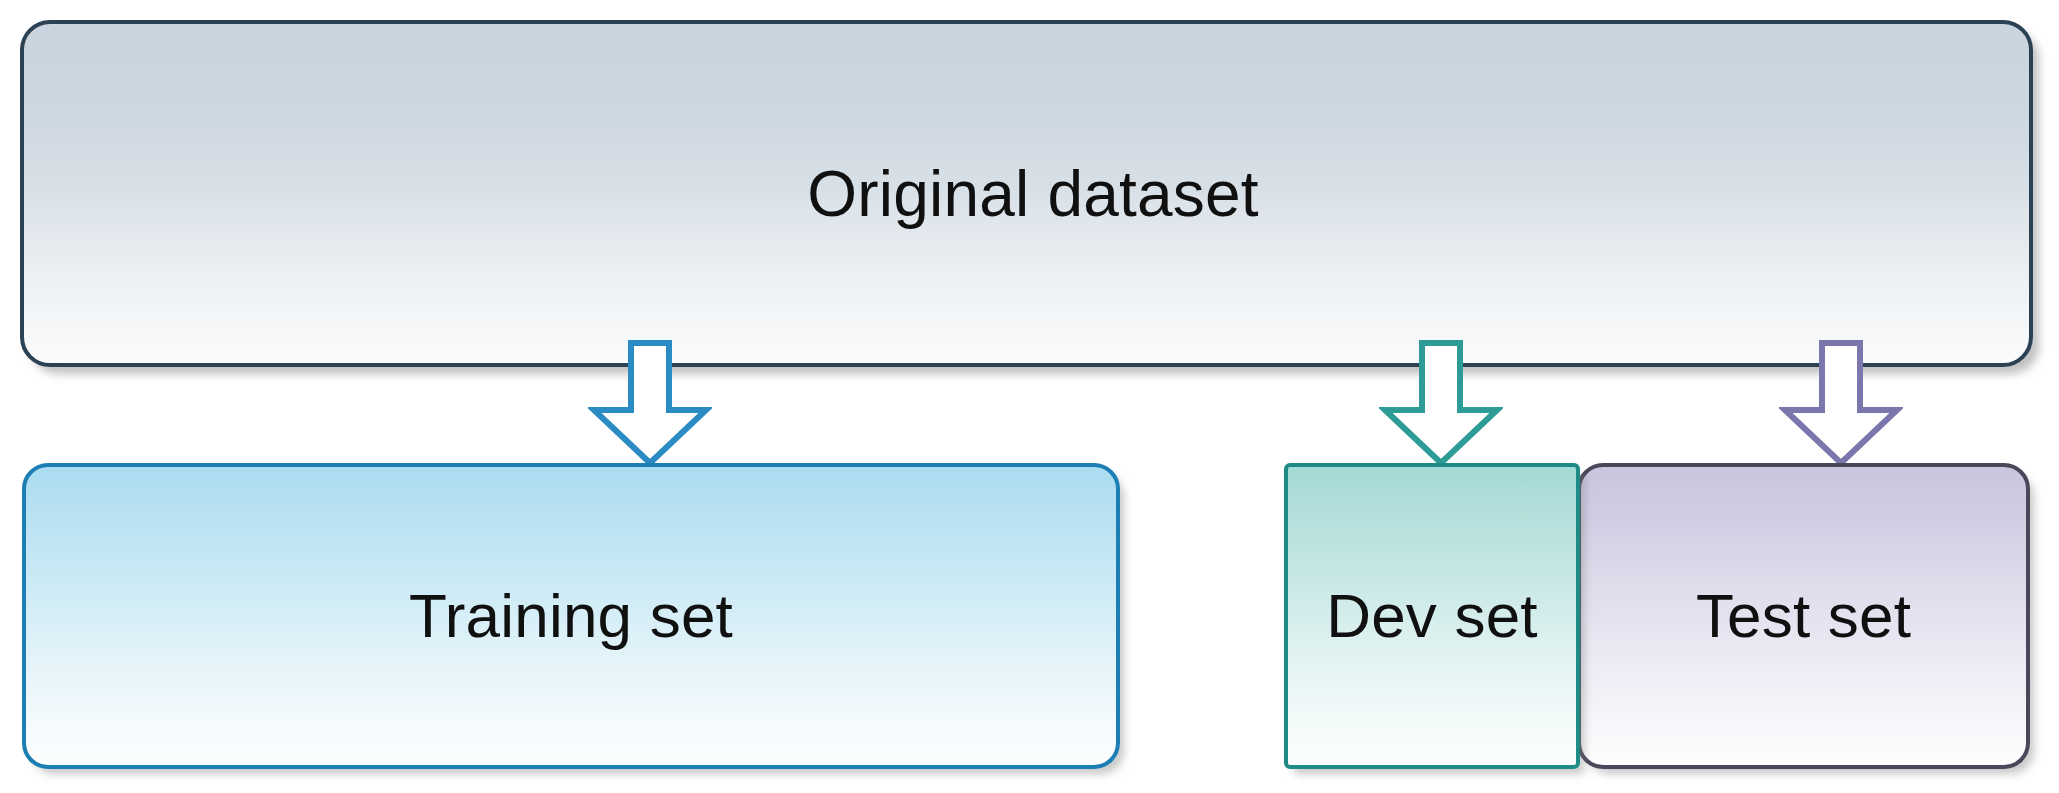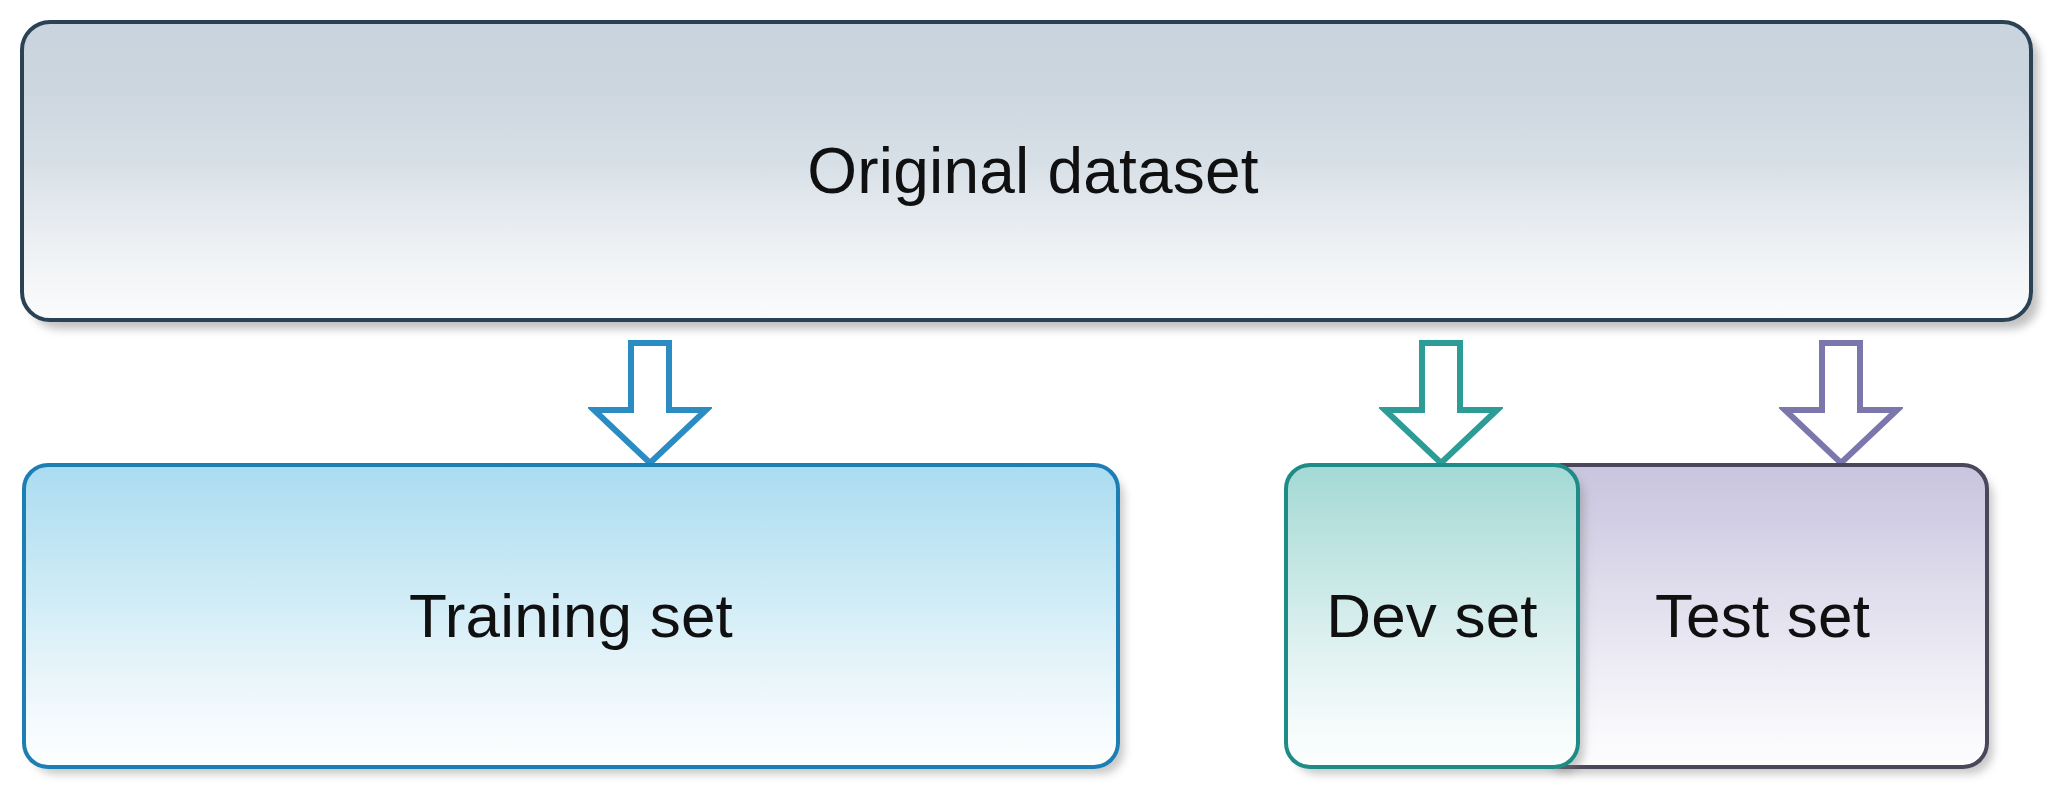--- a/index.html
+++ b/index.html
@@ -37,21 +37,21 @@
     letter-spacing: 0.2px;
     white-space: nowrap;
     -webkit-font-smoothing: antialiased;
   }
 
   
   #original-dataset {
     left: 20px;
     top: 20px;
     width: 2013px;
-    height: 302px;
+    height: 347px;
     border-radius: 30px;
     border-color: #2b4154;
     background: linear-gradient(to bottom,
                 #c9d4de 0%,
                 #ccd6df 22%,
                 #d8e0e7 48%,
                 #eef1f4 76%,
                 #fafbfc 100%);
     box-shadow: 8px 9px 9px -2px rgba(120,120,120,0.45);
     padding-left: 13px;
@@ -76,36 +76,36 @@
     box-shadow: 7px 8px 9px -3px rgba(125,125,125,0.42);
     z-index: 3;
   }
 
   
   #dev-set {
     left: 1284px;
     top: 463px;
     width: 296px;
     height: 306px;
-    border-radius: 26px;
+    border-radius: 6px;
     border-color: #1e8c86;
     background: linear-gradient(to bottom,
                 #a3d9d5 0%,
                 #b2dfdb 14%,
                 #c8e8e6 38%,
                 #e2f3f2 64%,
                 #f3fafa 85%,
                 #fdfefe 100%);
     box-shadow: 7px 8px 9px -3px rgba(125,125,125,0.42);
     z-index: 2;
   }
 
   
   #test-set {
-    left: 1536px;
+    left: 1577px;
     top: 463px;
     width: 453px;
     height: 306px;
     border-radius: 26px;
     border-color: #4b4659;
     background: linear-gradient(to bottom,
                 #c8c5de 0%,
                 #cfcce3 14%,
                 #dedbeb 38%,
                 #eceaf4 64%,

